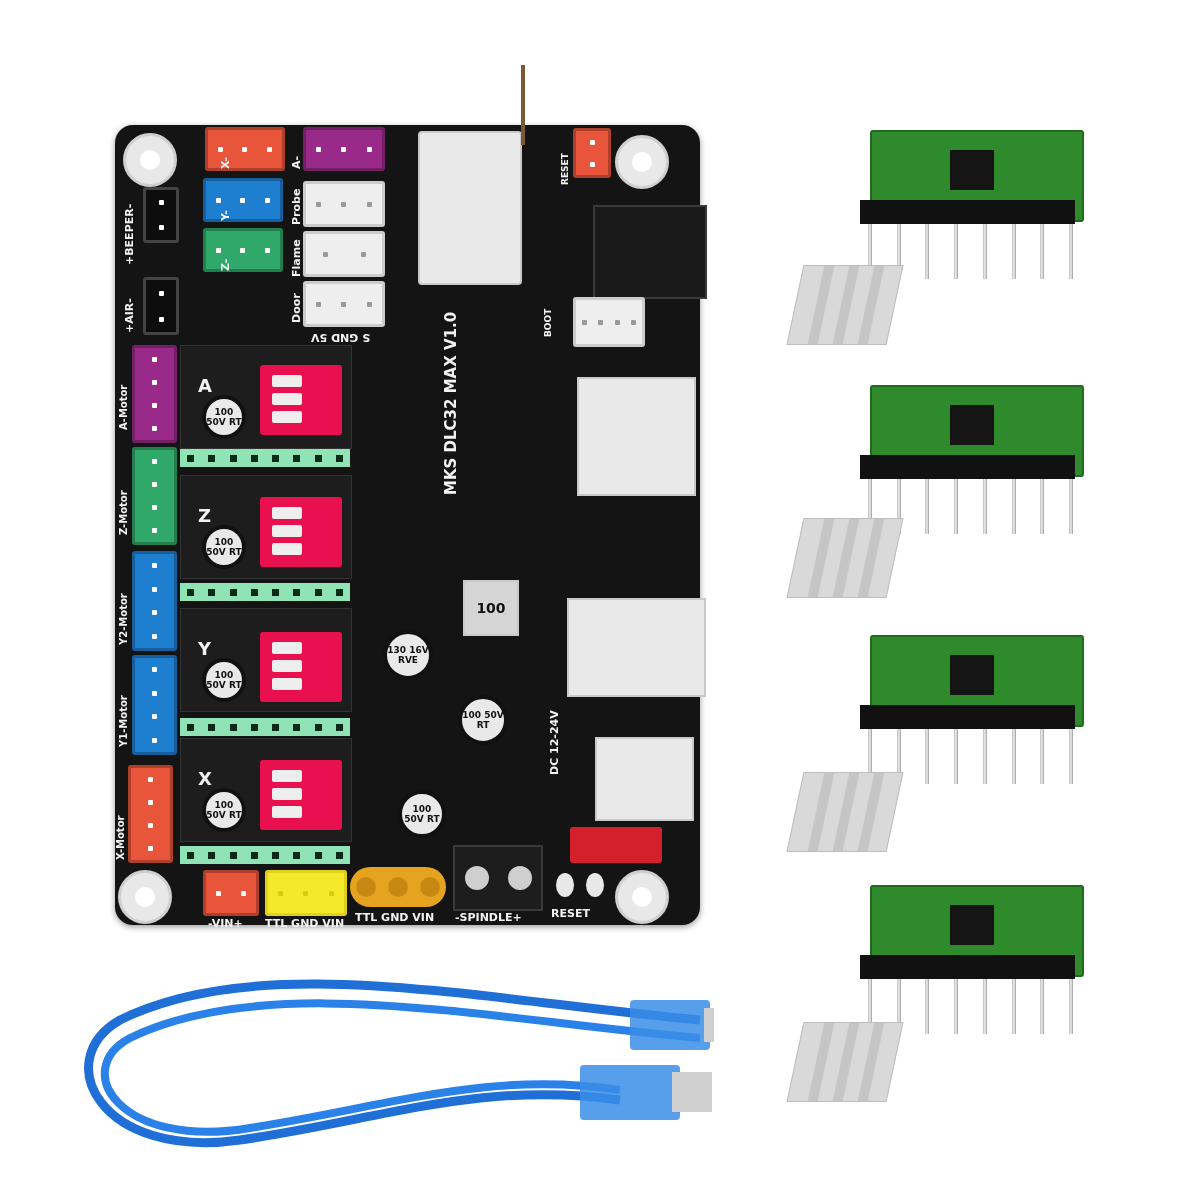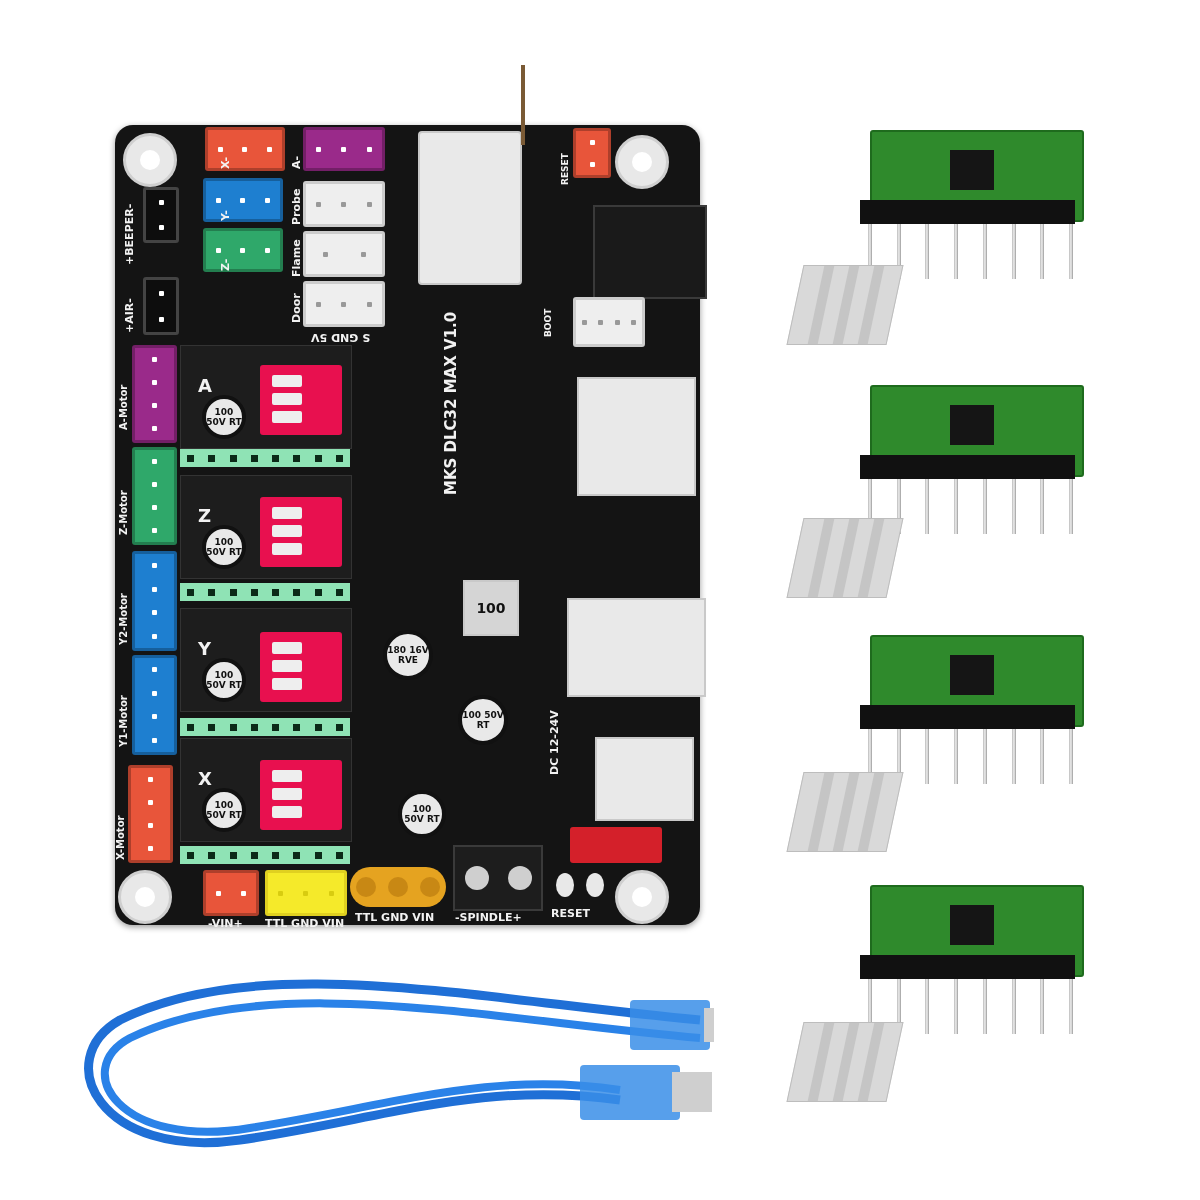--- a/index.html
+++ b/index.html
@@ -226,21 +226,21 @@
         <i></i>
         <i></i>
         <i></i>
         <i></i>
         <i></i>
         <i></i>
       </div>
   </div>
 
   <div class="abs module" style="left:348px;top:455px;width:52px;height:52px;background:#d5d5d5;color:#111;font-weight:bold;font-size:14px;display:flex;align-items:center;justify-content:center;">100</div>
-  <div class="abs cap" style="left:268px;top:505px;width:50px;height:50px;">180 16V RVE</div>
+  <div class="abs cap" style="left:268px;top:505px;width:50px;height:50px;">130 16V RVE</div>
   <div class="abs cap" style="left:343px;top:570px;width:50px;height:50px;">100 50V RT</div>
   <div class="abs cap" style="left:283px;top:665px;width:48px;height:48px;">100 50V RT</div>
   <div class="abs module" style="left:452px;top:473px;width:135px;height:95px;"></div>
   <div class="abs module" style="left:480px;top:612px;width:95px;height:80px;"></div>
   <div class="abs silk rot" style="left:433px;top:650px;font-size:11px;">DC 12-24V</div>
   <div class="abs" style="left:455px;top:702px;width:92px;height:36px;background:#d4202a;border-radius:3px;"></div>
 
   <div class="abs conn" style="left:88px;top:745px;width:56px;height:46px;background:#e8553a;">
       <i></i>
       <i></i>

